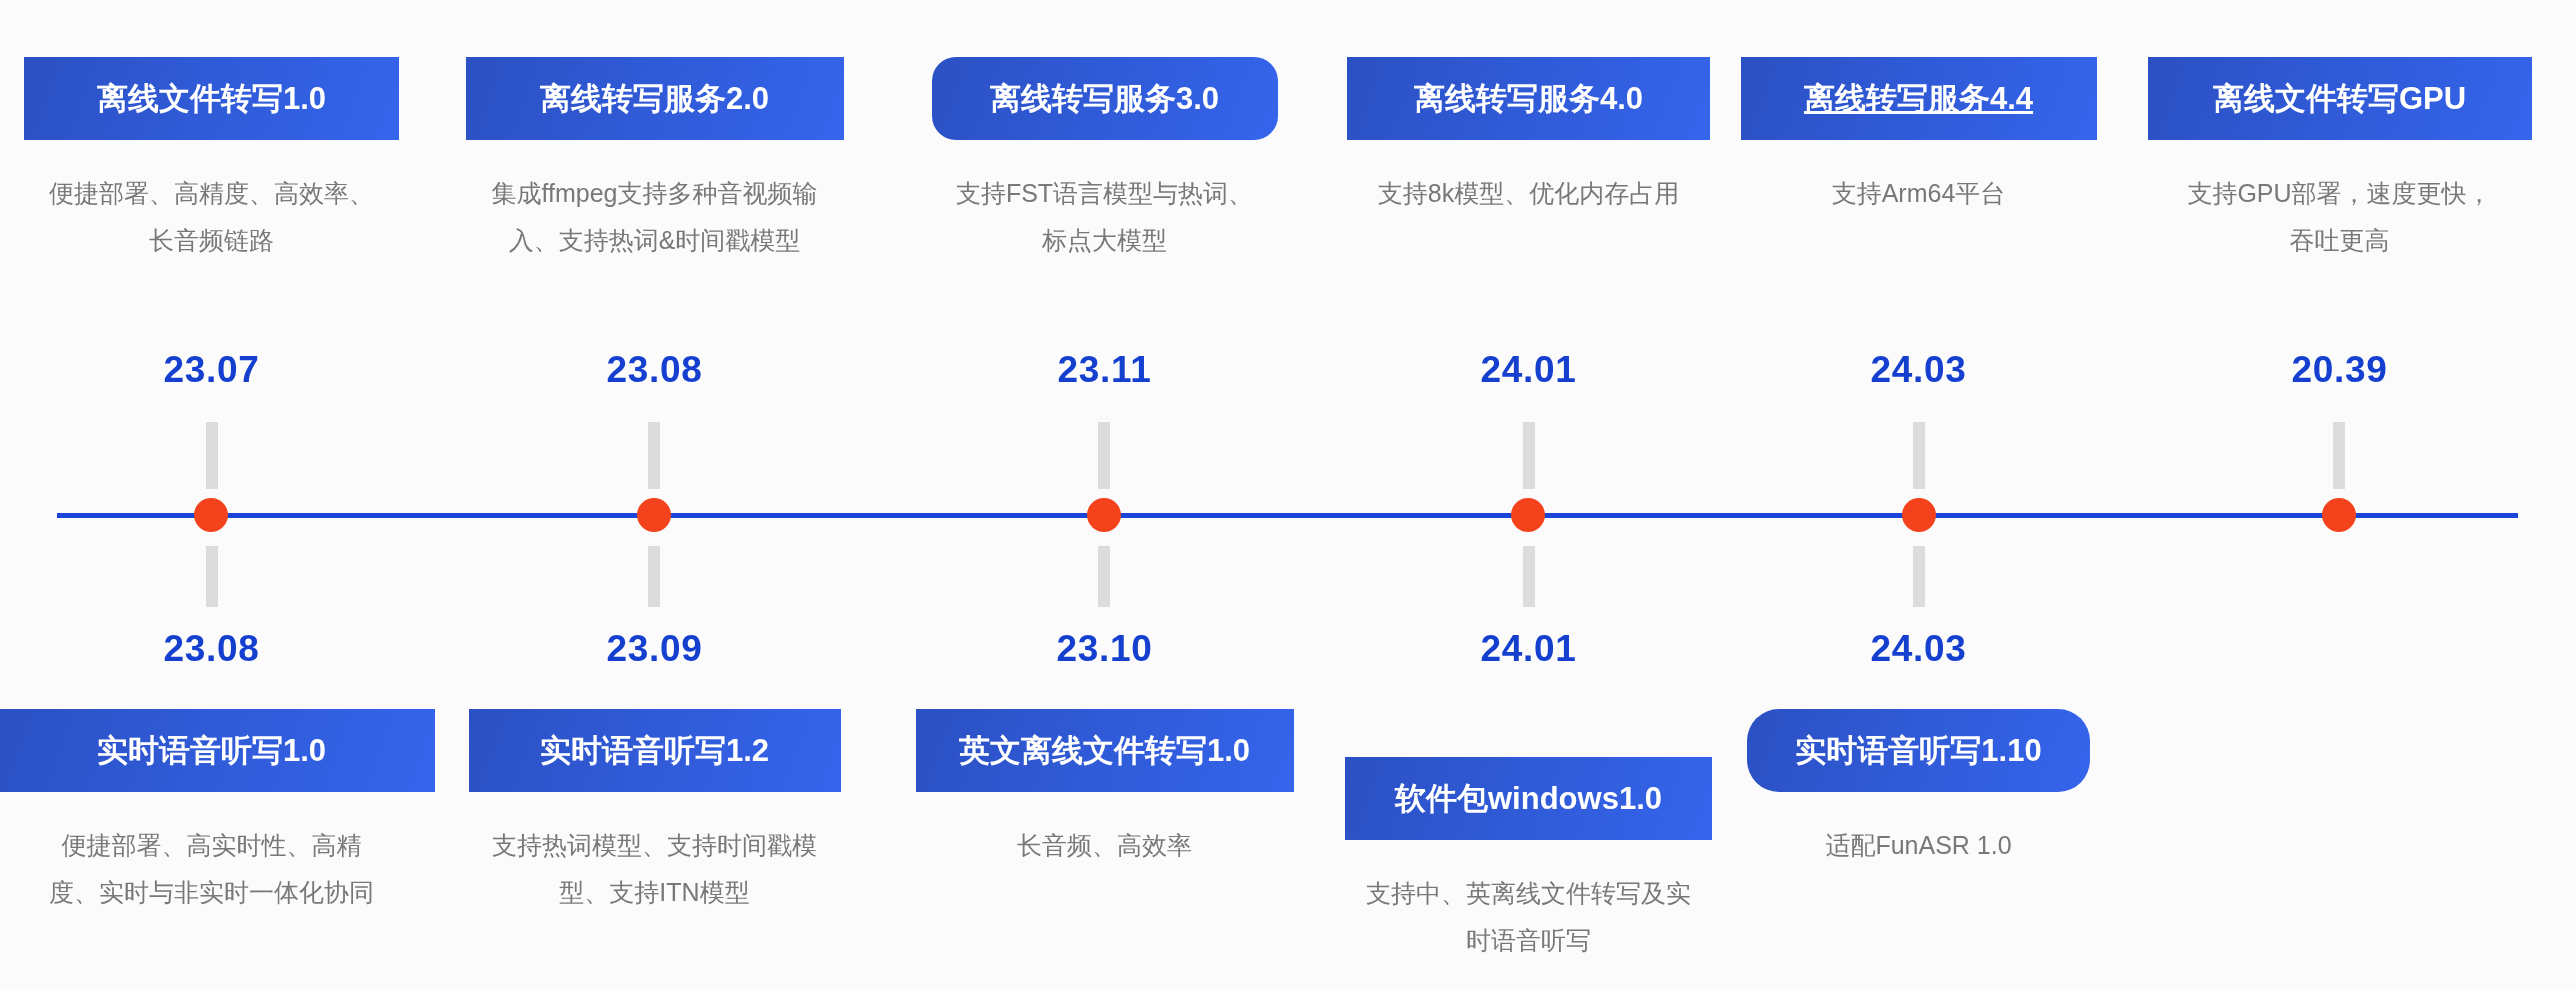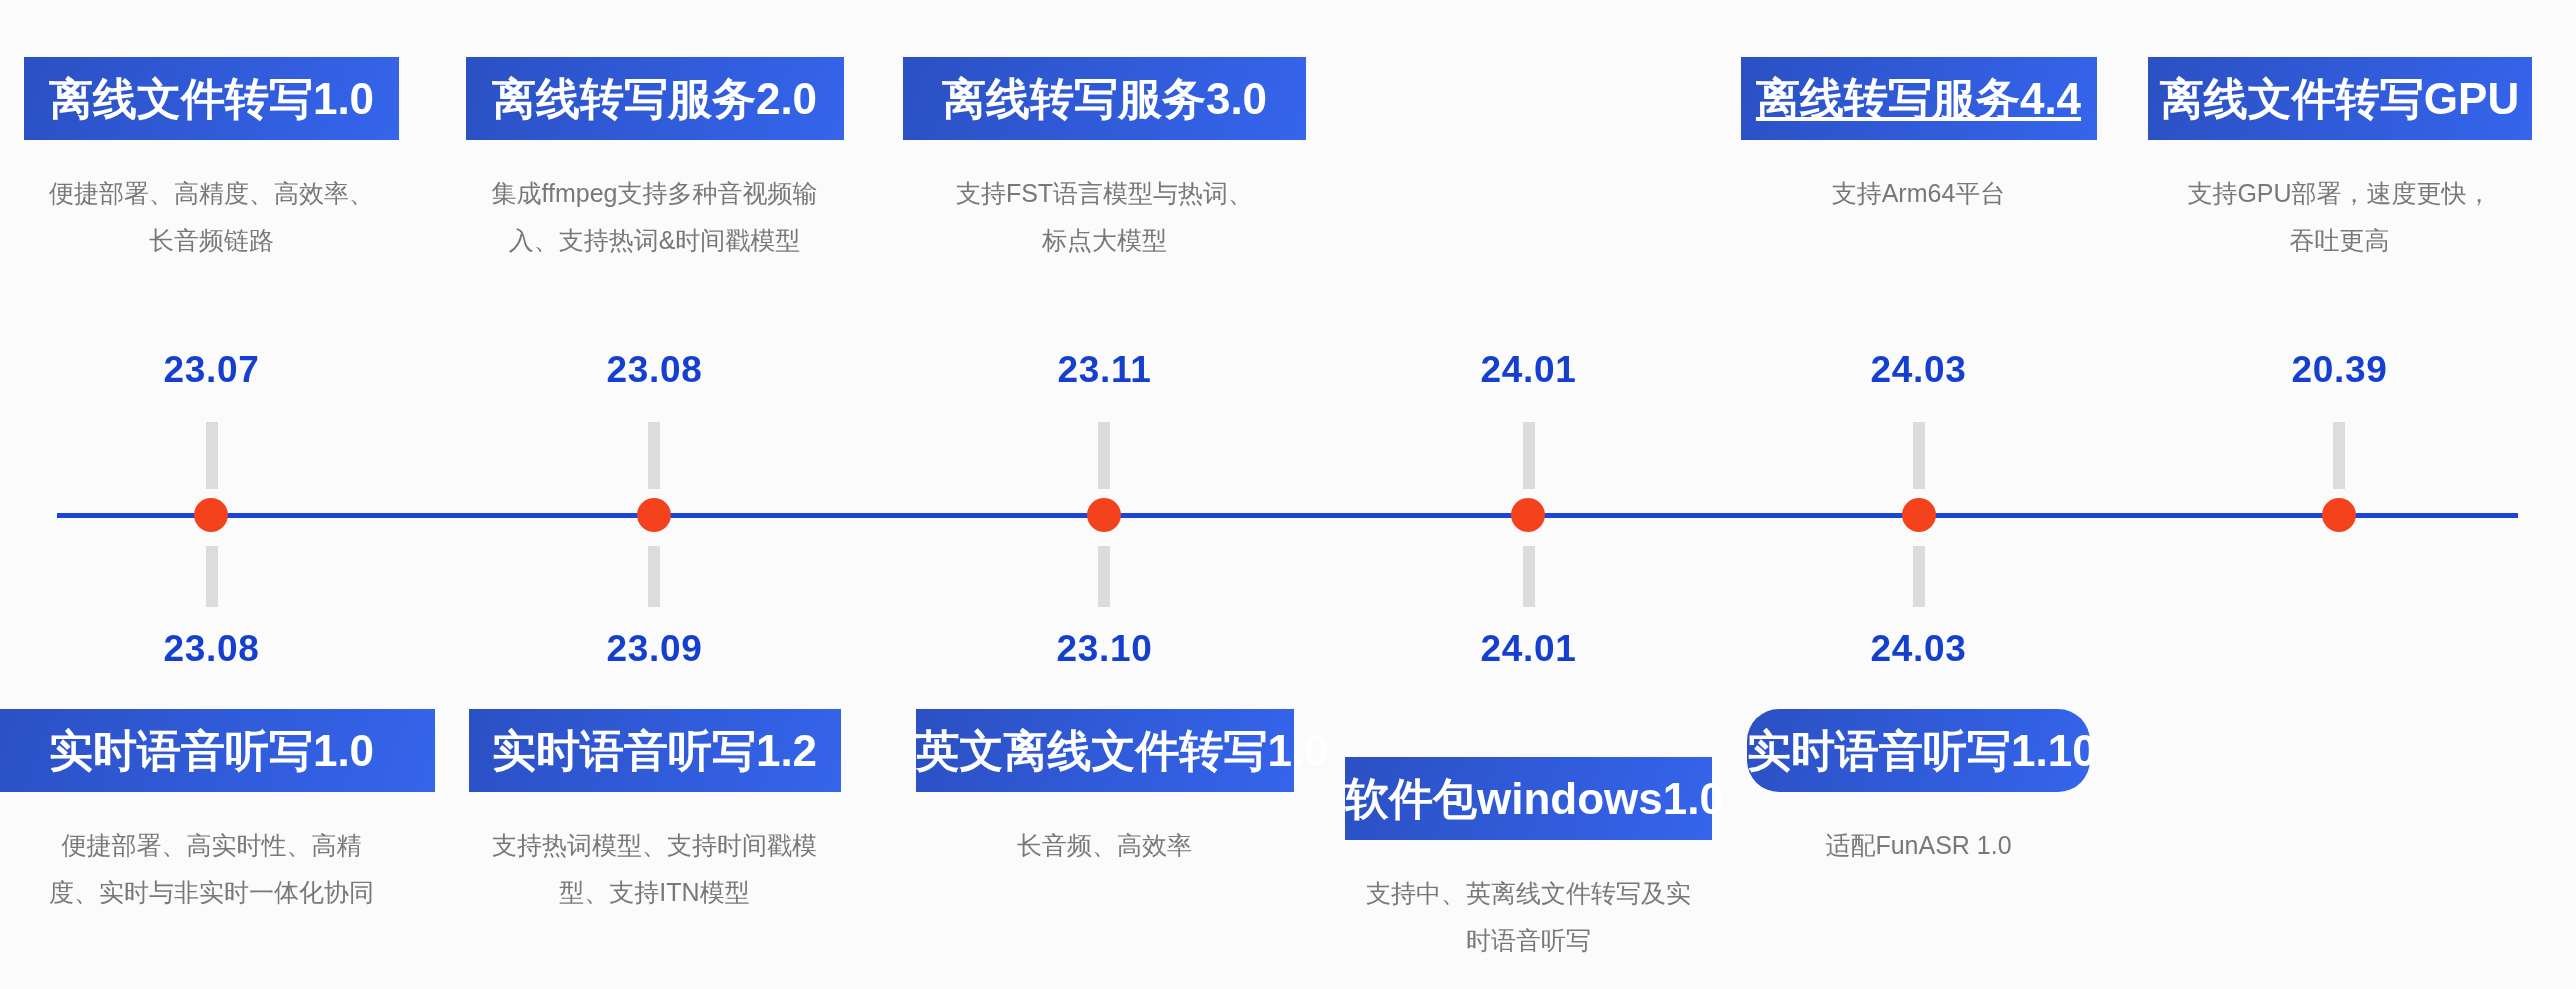--- a/index.html
+++ b/index.html
@@ -57,21 +57,21 @@
   }
   .col.top-col { top: 57px; }
   .col.bottom-col { top: 709px; }
 
   .box {
     display: inline-block;
     height: 83px;
     line-height: 83px;
     background: linear-gradient(110deg, #2b50c3 0%, #3565ec 100%);
     color: #ffffff;
-    font-size: 44px;
+    font-size: 31px;
     font-weight: bold;
     white-space: nowrap;
   }
   .desc {
     margin-top: 30px;
     font-size: 25px;
     line-height: 47px;
     color: #77787a;
     white-space: pre-line;
   }
@@ -94,21 +94,21 @@
 
   
   .dx1 { left: 194px; }
   .dx2 { left: 637px; }
   .dx3 { left: 1087px; }
   .dx4 { left: 1511px; }
   .dx5 { left: 1902px; }
   .dx6 { left: 2322px; }
 
   
-  .t1 { width: 375px; } .t2 { width: 378px; } .t3 { width: 403px; }
+  .t1 { width: 375px; } .t2 { width: 378px; } .t3 { width: 346px; border-radius: 24px; }
   .t4 { width: 363px; } .t5 { width: 356px; text-decoration: underline; } .t6 { width: 384px; text-align: center; }
   .b1 { width: 447px; } .b2 { width: 372px; } .b3 { width: 378px; }
   .b4 { width: 367px; margin-top: 48px; } .b5 { width: 343px; border-radius: 32px; }
 </style>
 </head>
 <body>
 
 <div class="canvas">
 
   <div class="timeline-line"></div>
@@ -154,20 +154,24 @@
   <div class="col top-col cx2">
     <div class="box t2"><span>离线转写服务2.0</span></div>
     <div class="desc">集成ffmpeg支持多种音视频输
 入、支持热词&amp;时间戳模型</div>
   </div>
   <div class="col top-col cx3">
     <div class="box t3"><span>离线转写服务3.0</span></div>
     <div class="desc">支持FST语言模型与热词、
 标点大模型</div>
   </div>
+  <div class="col top-col cx4">
+    <div class="box t4"><span>离线转写服务4.0</span></div>
+    <div class="desc">支持8k模型、优化内存占用</div>
+  </div>
   <div class="col top-col cx5">
     <div class="box t5"><span>离线转写服务4.4</span></div>
     <div class="desc">支持Arm64平台</div>
   </div>
   <div class="col top-col cx6">
     <div class="box t6"><span>离线文件转写GPU</span></div>
     <div class="desc">支持GPU部署，速度更快，
 吞吐更高</div>
   </div>
 

